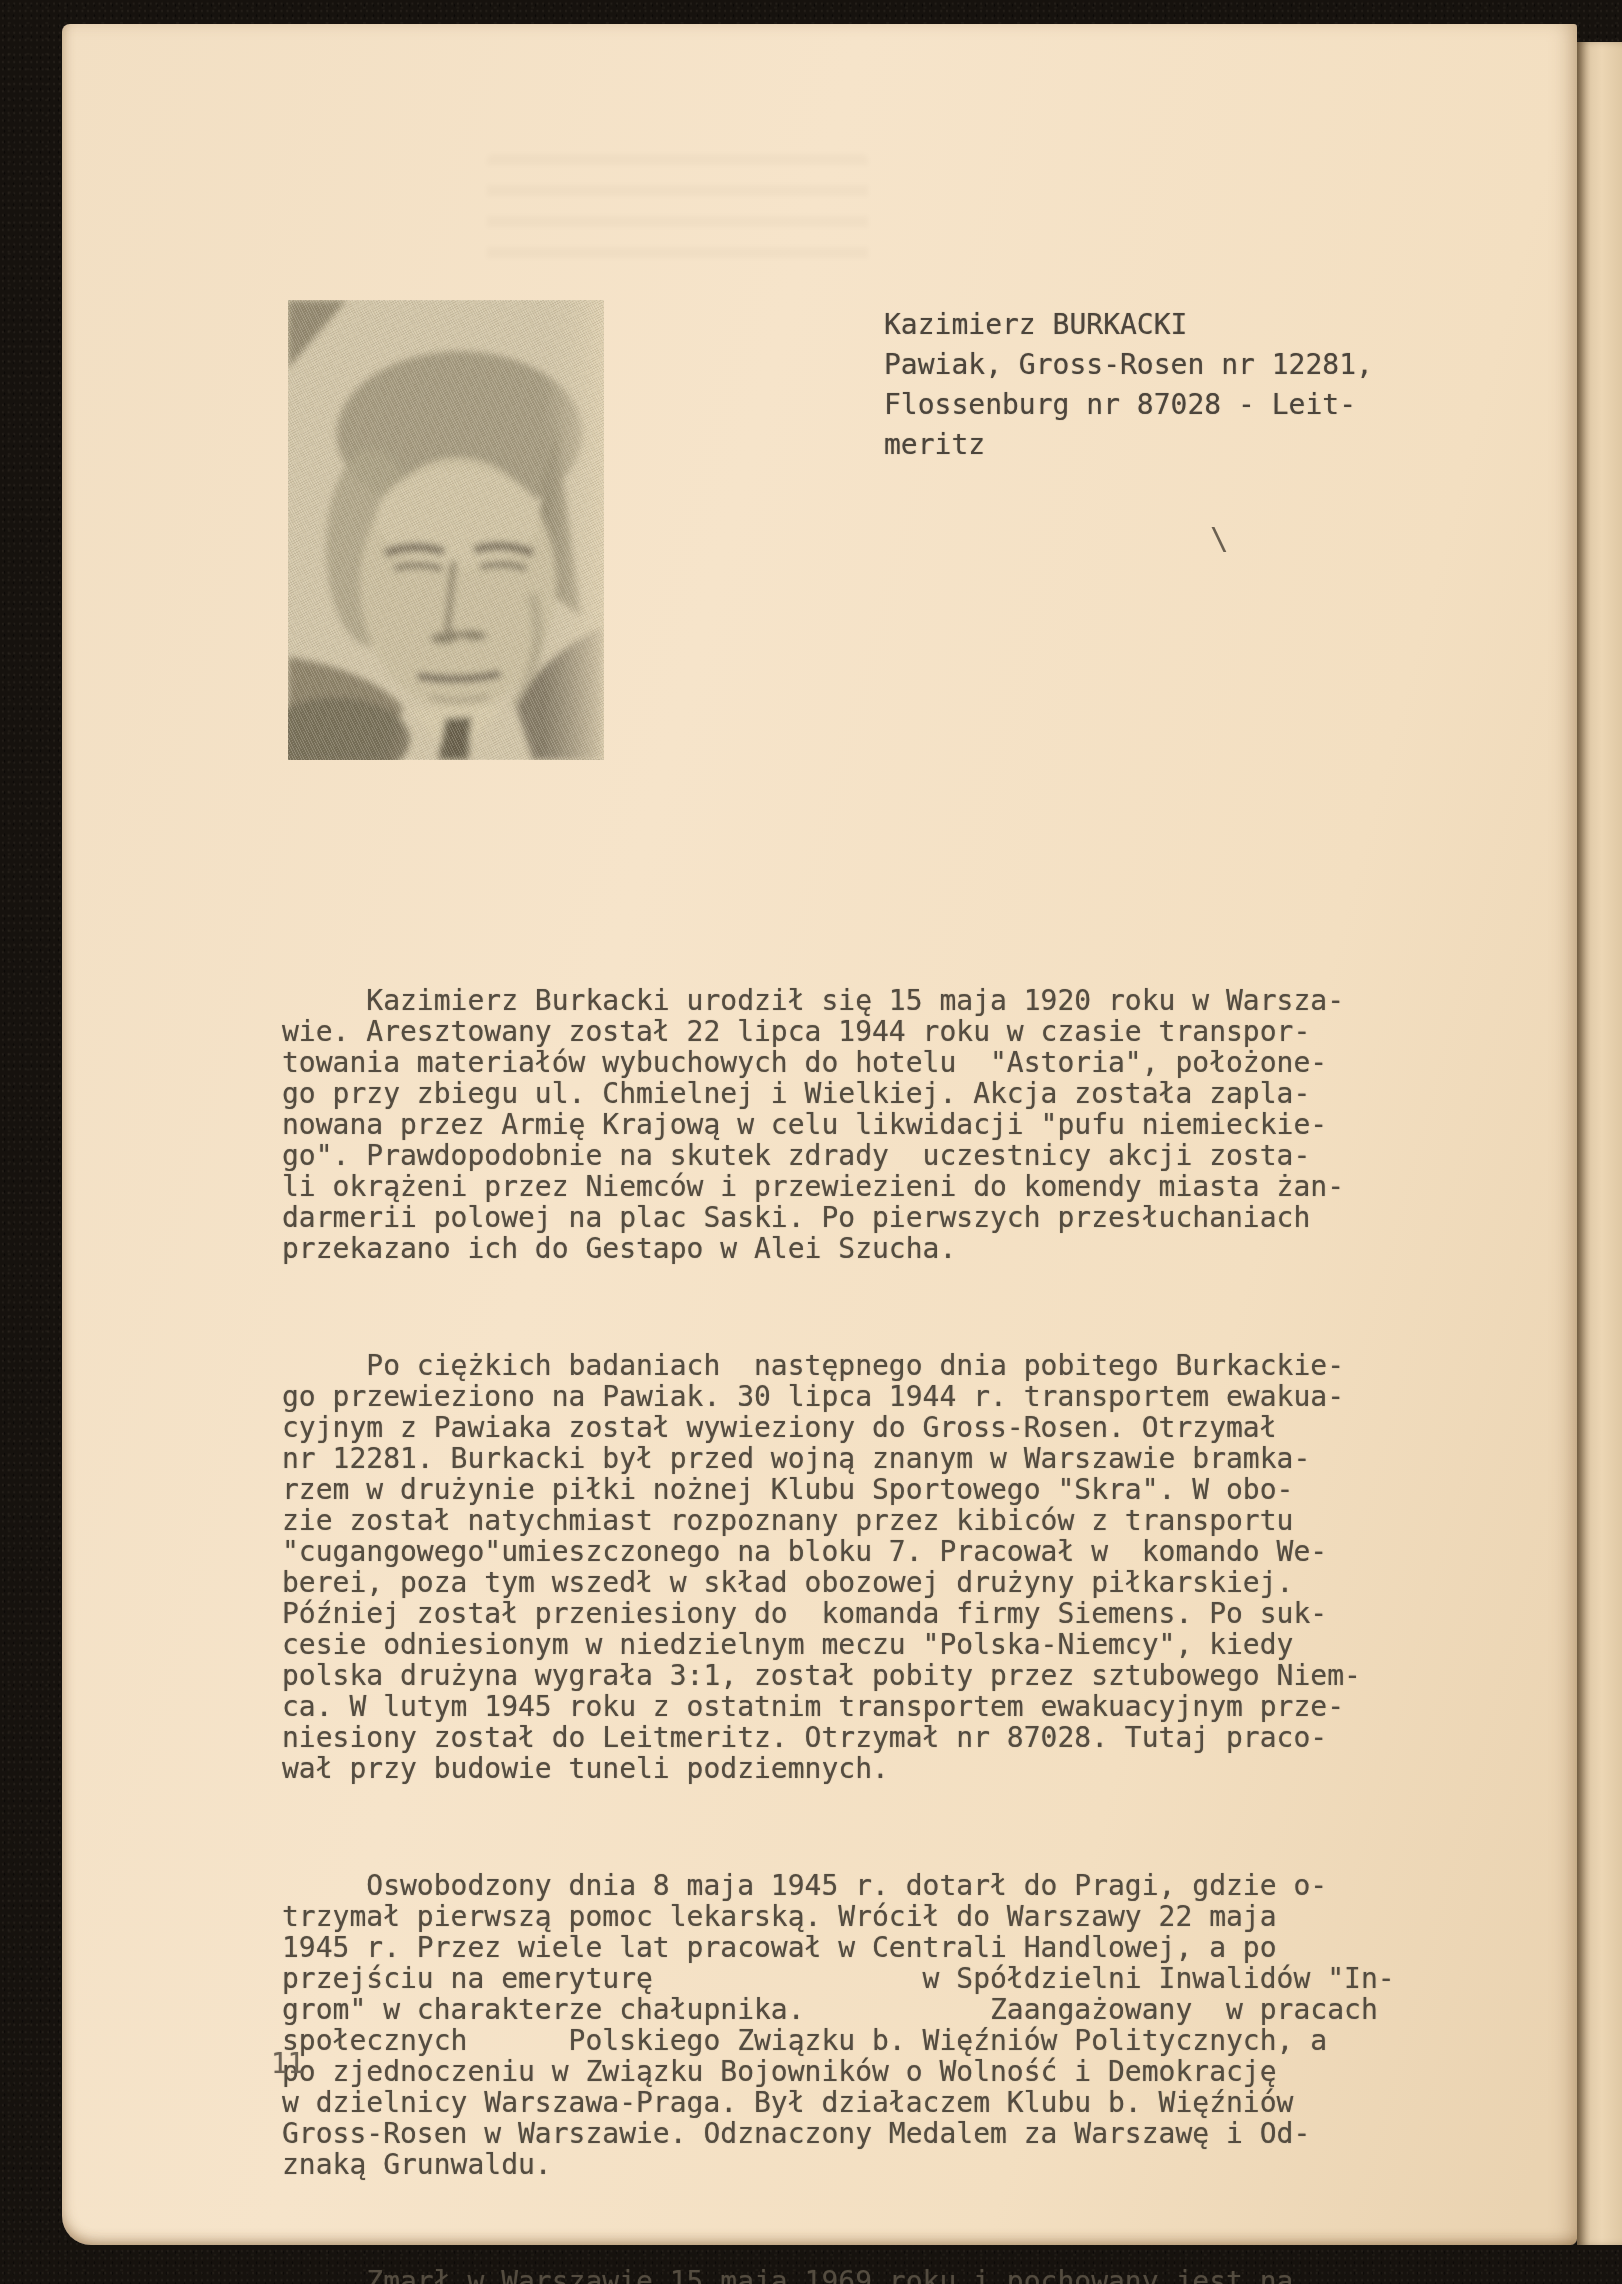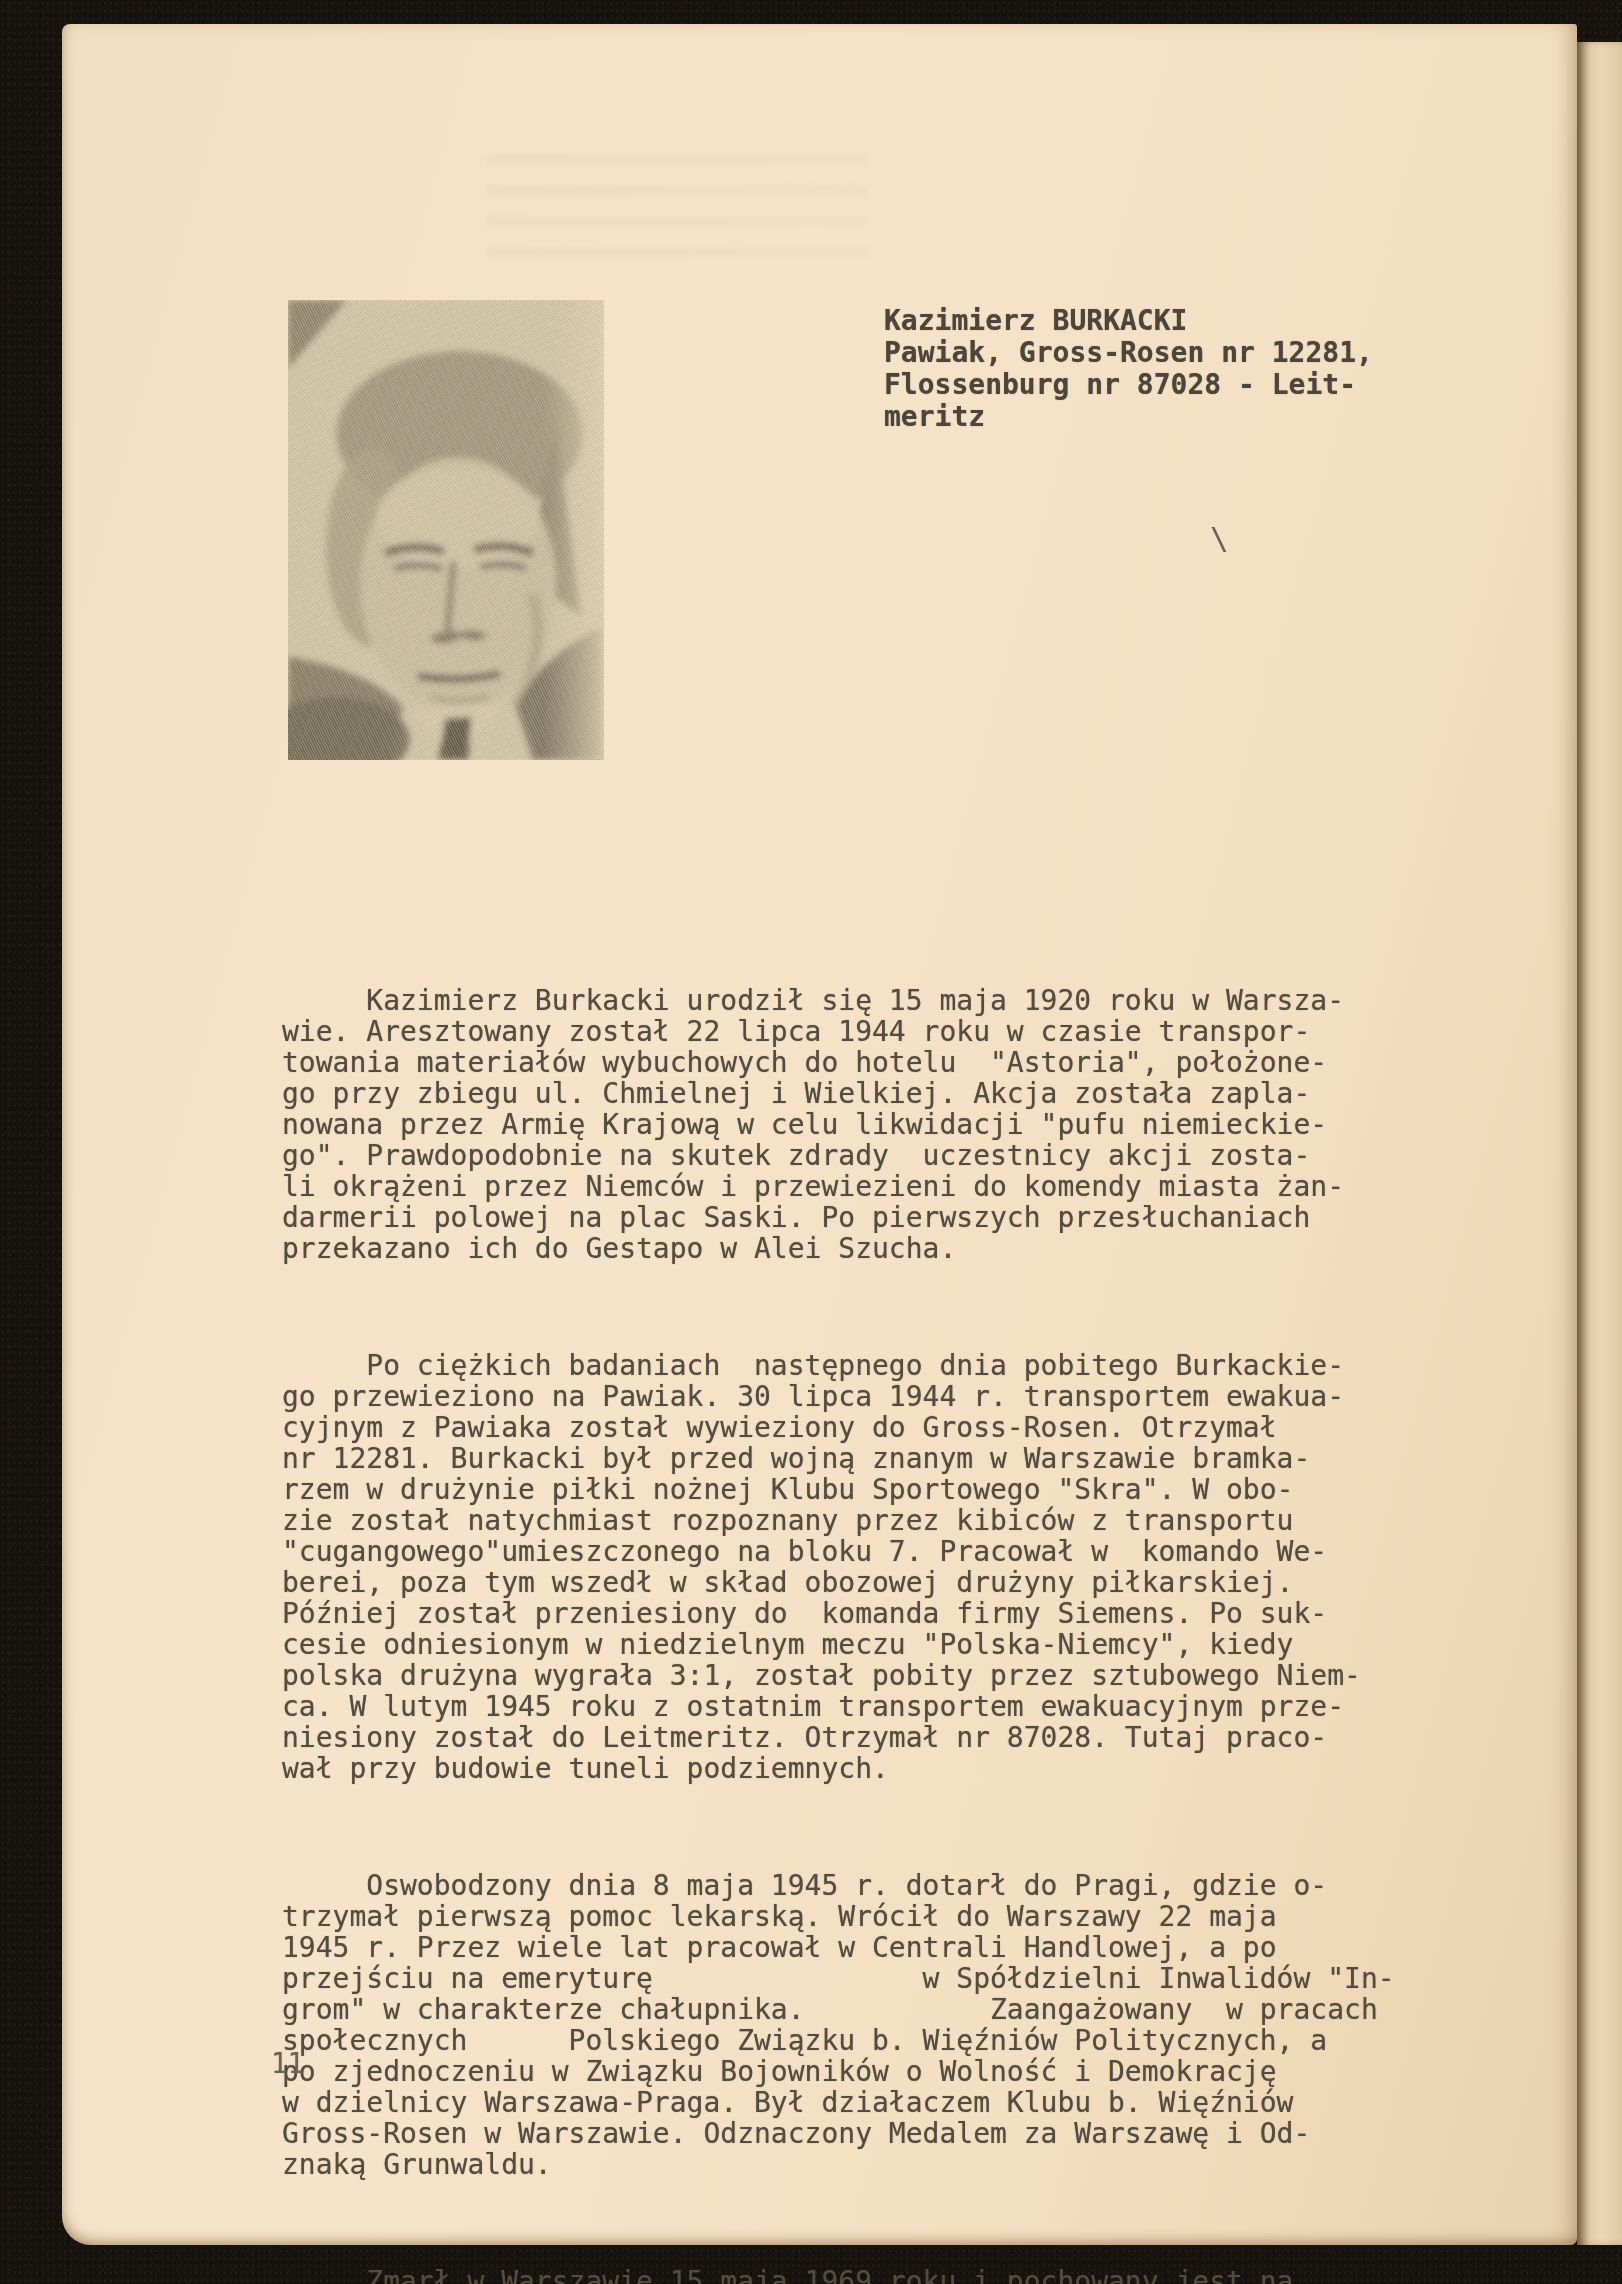--- a/index.html
+++ b/index.html
@@ -48,21 +48,21 @@
       repeating-linear-gradient(63deg, rgba(255,248,230,.20) 0 0.8px, transparent 0.8px 2.4px),
       repeating-linear-gradient(-27deg, rgba(110,100,80,.14) 0 0.8px, transparent 0.8px 2.4px);
   }
   .typewriter{
     color:#544c40;
     text-shadow:0 0 1.1px rgba(84,76,62,.6);
     white-space:pre;
   }
   .header-block{
     position:absolute;left:822px;top:281px;
-    font-size:28px;line-height:32px;color:#4c453c;font-weight:bold;
+    font-size:28px;line-height:40px;color:#4c453c;
   }
   .body-block{
     position:absolute;left:208px;top:887px;width:1200px;
     font-size:28px;line-height:31px;
   }
   .para{margin:12px;}
   .stray-mark{
     position:absolute;left:1148px;top:496px;
     font-size:31px;color:rgba(72,64,52,.8);
   }

